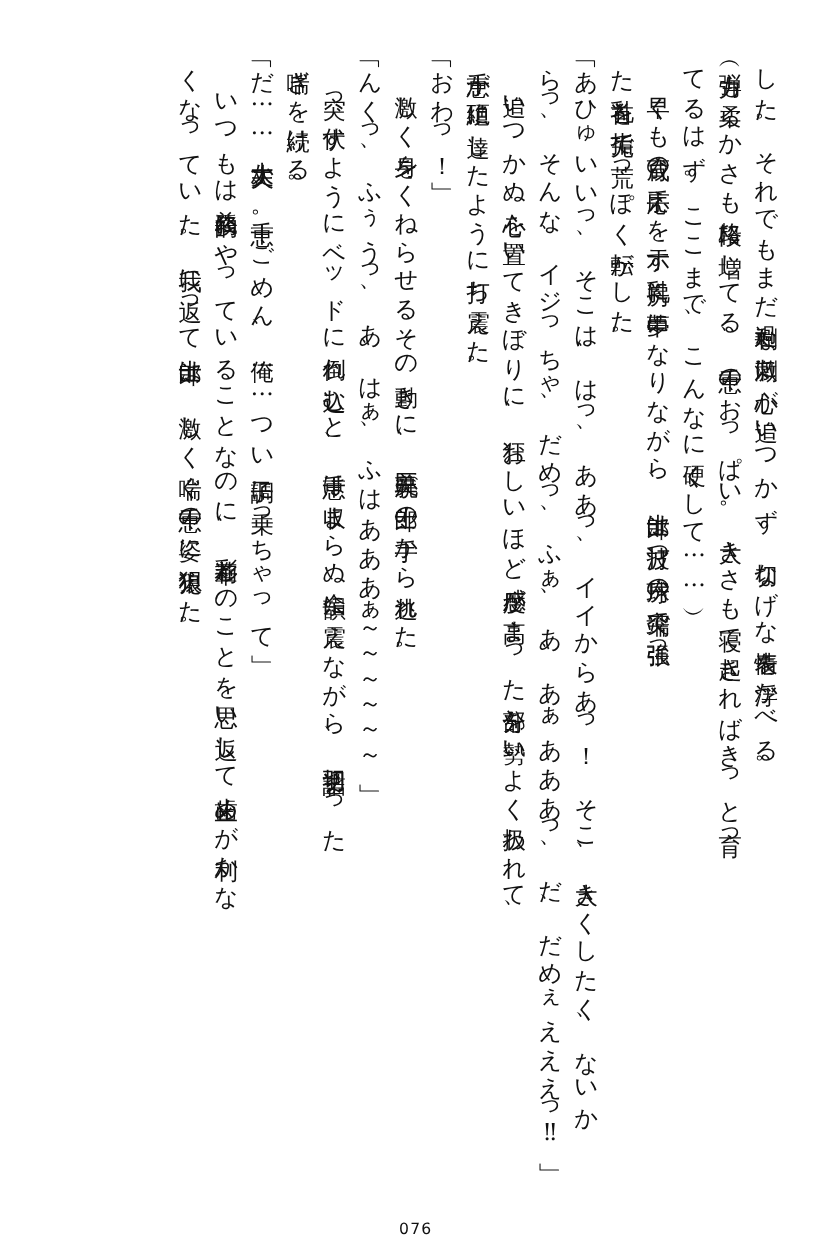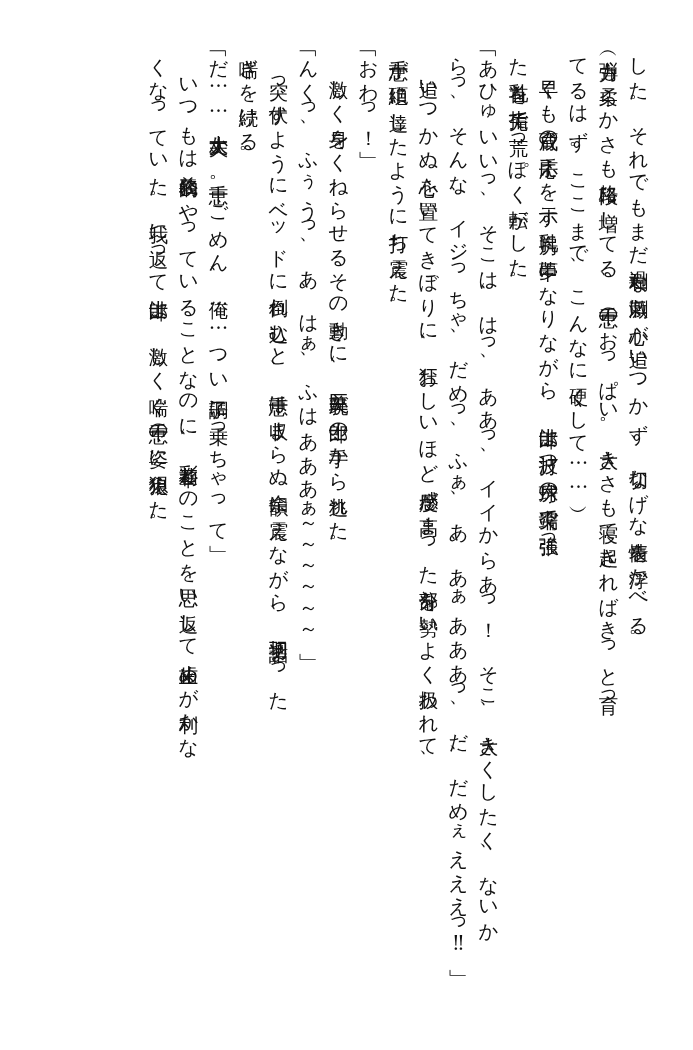--- a/index.html
+++ b/index.html
@@ -77,13 +77,14 @@
     <div class="line">千恵が絶頂に達したように打ち震えた。</div>
     <div class="line">「おわっ！」</div>
     <div class="line">　激しく身をくねらせるその動きに、美巨乳が士郎の手から逃れた。</div>
     <div class="line">「んくっ、ふぅうっ、あ、はぁ、ふはあああぁ～～～～～～」</div>
     <div class="line">　突っ伏すようにベッドに倒れ込むと、千恵は収まらぬ余韻に震えながら、切羽詰まった</div>
     <div class="line">喘ぎを続ける。</div>
     <div class="line">「だ……大丈夫か、千恵。ごめん、俺……つい調子に乗っちゃって」</div>
     <div class="line">　いつもは義務的にやっていることなのに、彩莉華とのことを思い返して歯止めが利かな</div>
     <div class="line">くなっていた。我に返って士郎は、激しく喘ぐ千恵の姿に狼狽えた。</div>
   </div>
+  <div class="page-number">076</div>
 </div>
 
 </body></html>

